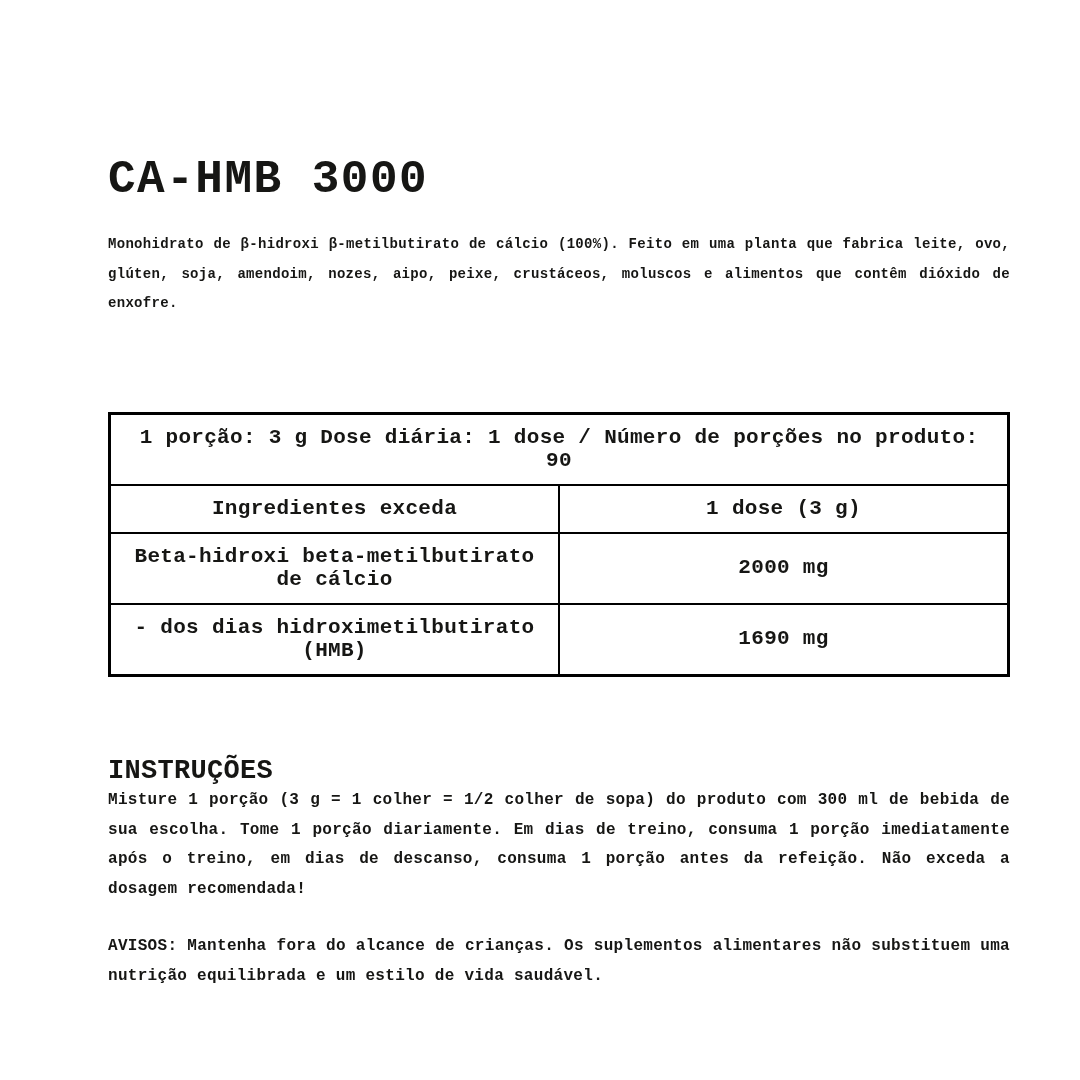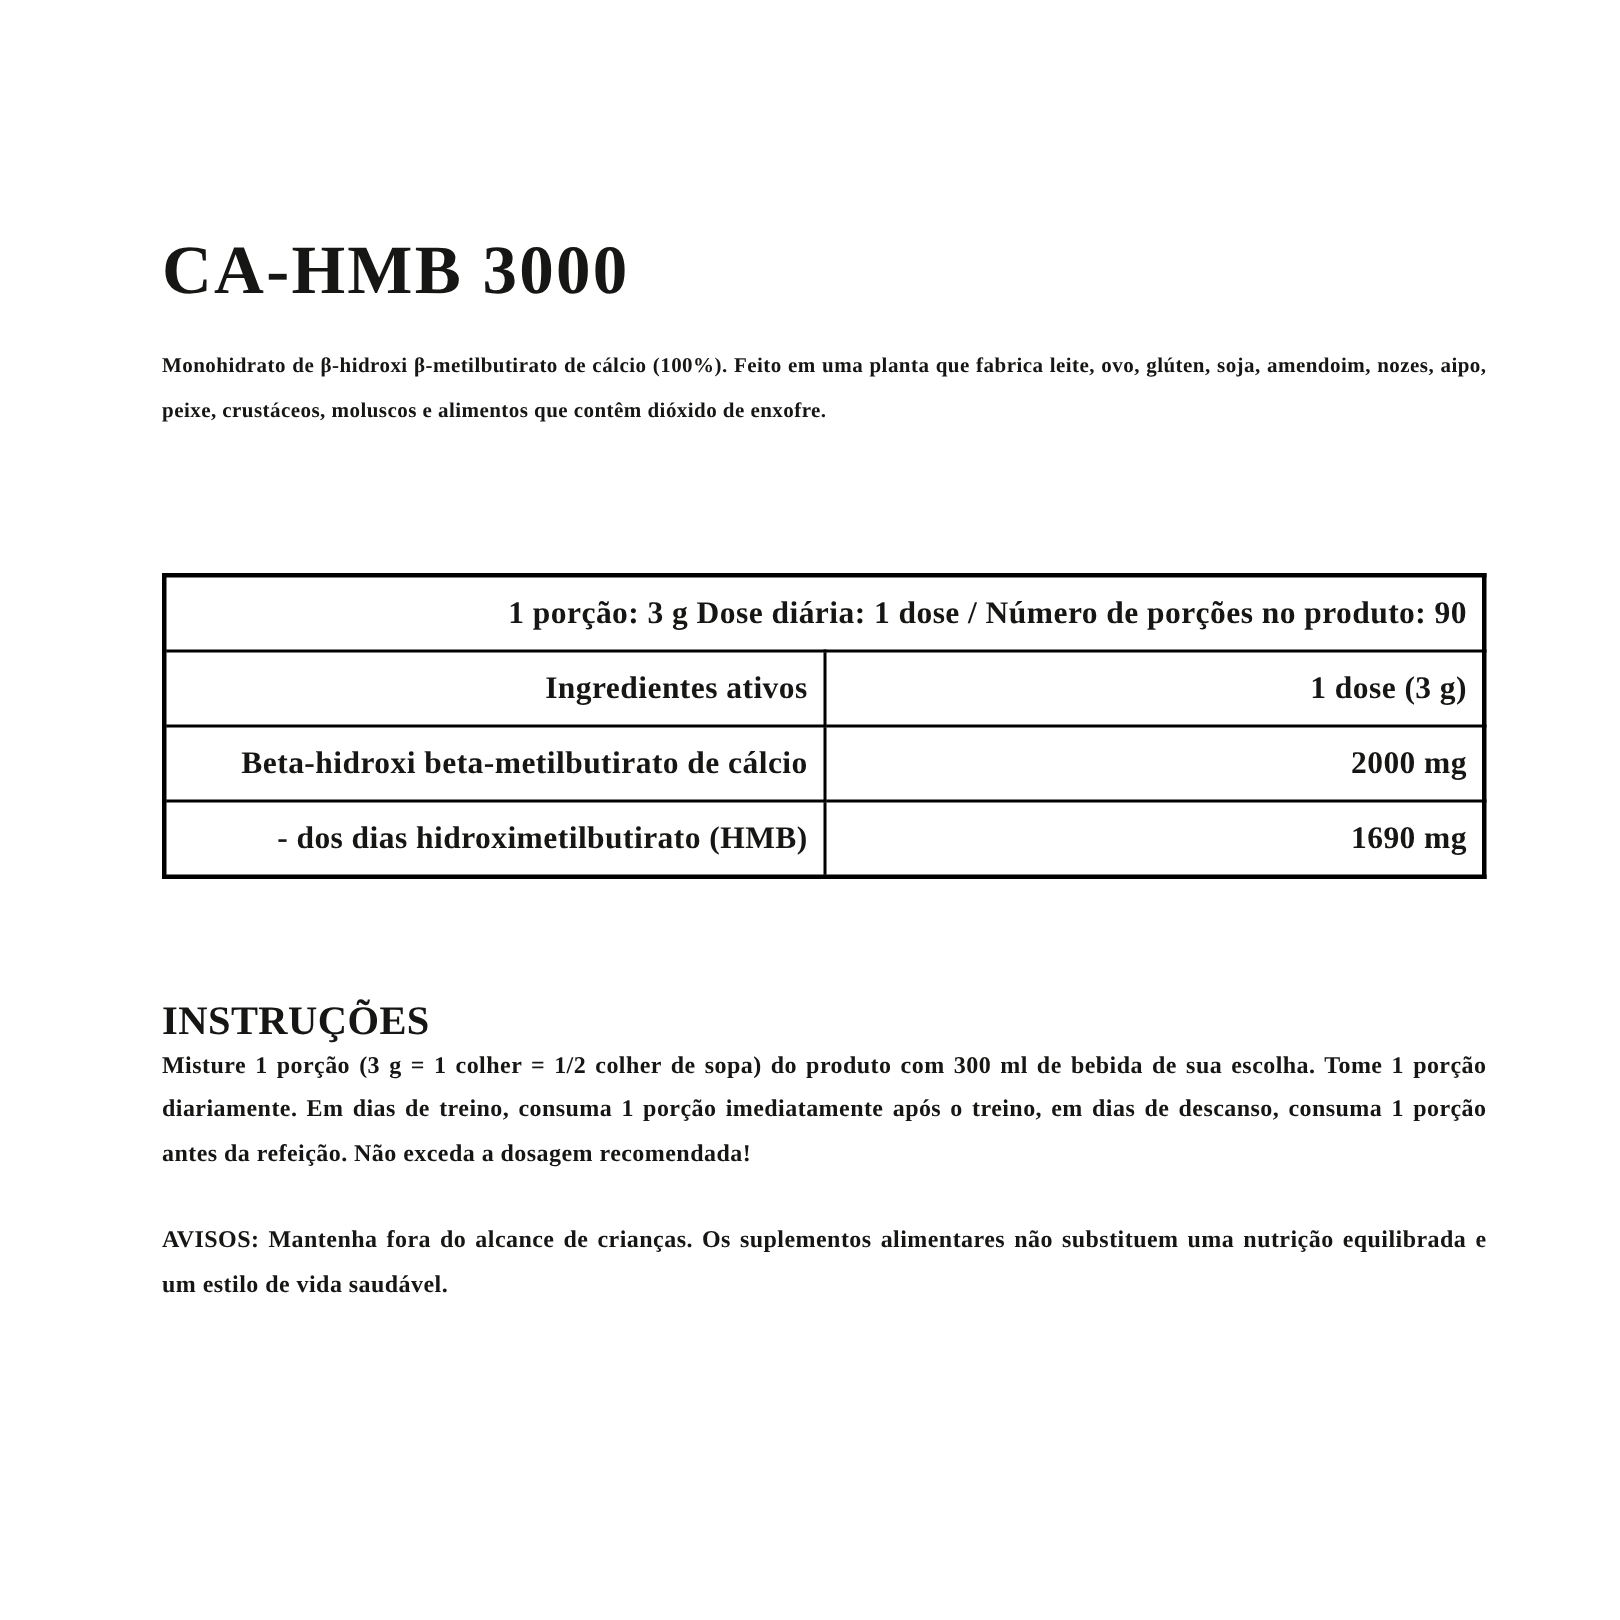--- a/index.html
+++ b/index.html
@@ -6,22 +6,22 @@
     margin: 0;
     padding: 0;
     background: #ffffff;
   }
   .page {
     position: relative;
     width: 1080px;
     height: 1080px;
     background: #ffffff;
     box-sizing: border-box;
-    padding: 156px 89px 0 108px;
-    font-family: Liberation Serif, serif;
+    padding: 156px 70px 0 108px;
+    font-family: Liberation Mono, monospace;
     color: #161614;
     overflow: hidden;
   }
   .title {
     margin: 0;
     font-size: 46px;
     line-height: 48px;
     font-weight: 700;
     letter-spacing: 1.5px;
     color: #161614;
@@ -39,21 +39,21 @@
     width: 100%;
     border-collapse: collapse;
     border: 3px solid #000000;
     table-layout: fixed;
   }
   table.supplement td, table.supplement th {
     border: 2px solid #000000;
     font-size: 21px;
     font-weight: 700;
     letter-spacing: 0.3px;
-    text-align: right;
+    text-align: center;
     vertical-align: middle;
     padding: 11px 10px 12px 10px;
     color: #161614;
   }
   table.supplement .col-label { width: 57.2%; }
   table.supplement .col-value { width: 42.8%; }
   .section-heading {
     margin: 80px 0 0 0;
     font-size: 27px;
     line-height: 29.5px;
@@ -80,21 +80,21 @@
   <h1 class="title">CA-HMB 3000</h1>
 
   <p class="intro">Monohidrato de β-hidroxi β-metilbutirato de cálcio (100%). Feito em uma planta que fabrica leite, ovo, glúten, soja, amendoim, nozes, aipo, peixe, crustáceos, moluscos e alimentos que contêm dióxido de enxofre.</p>
 
   <table class="supplement">
     <tbody>
       <tr>
         <td colspan="2">1 porção: 3 g Dose diária: 1 dose / Número de porções no produto: 90</td>
       </tr>
       <tr>
-        <td class="col-label">Ingredientes ativos</td>
+        <td class="col-label">Ingredientes exceda</td>
         <td class="col-value">1 dose (3 g)</td>
       </tr>
       <tr>
         <td class="col-label">Beta-hidroxi beta-metilbutirato de cálcio</td>
         <td class="col-value">2000 mg</td>
       </tr>
       <tr>
         <td class="col-label">- dos dias hidroximetilbutirato (HMB)</td>
         <td class="col-value">1690 mg</td>
       </tr>

